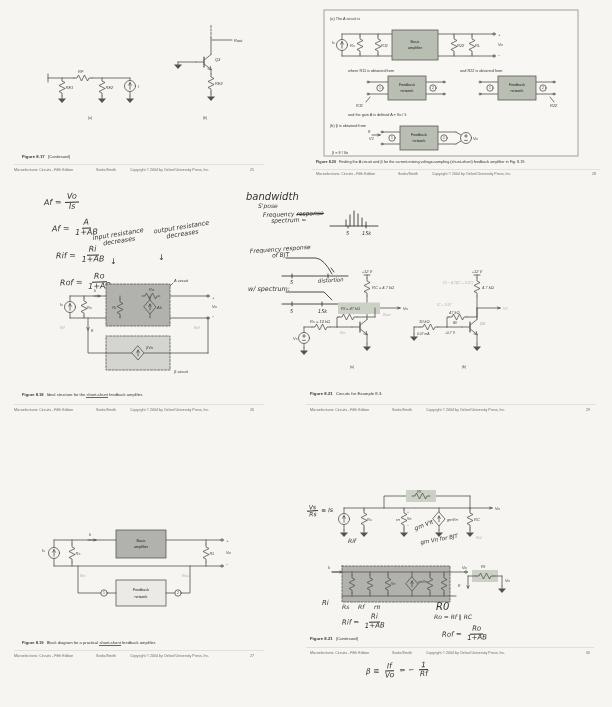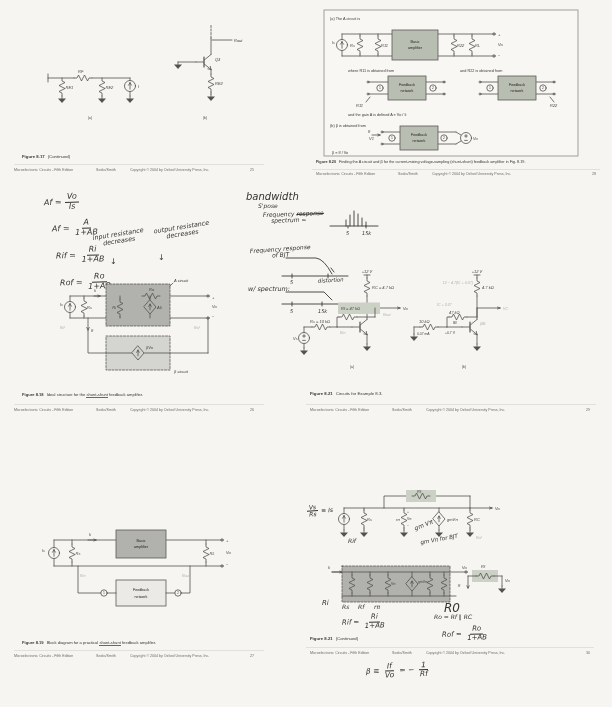--- a/index.html
+++ b/index.html
@@ -576,21 +576,21 @@
         </span>
     <span>≡ Is</span>
   </div>
   <div class="hw" style="left:44px;top:60px;font-size:6px;">Rif</div>
   <div class="hw" style="left:110px;top:44px;font-size:6px;transform:rotate(-22deg);">gm Vπ</div>
   <div class="hw" style="left:116px;top:58px;font-size:5.6px;transform:rotate(-10deg);">gm Vπ for BJT</div>
   <div class="hw" style="left:18px;top:122px;font-size:7px;">Ri</div>
   <div class="hw" style="left:38px;top:126px;font-size:6px;">Rs</div>
   <div class="hw" style="left:54px;top:126px;font-size:6px;">Rf</div>
   <div class="hw" style="left:70px;top:126px;font-size:6px;">rπ</div>
-  <div class="hw" style="left:140px;top:124px;font-size:12px;">R0</div>
+  <div class="hw" style="left:132px;top:124px;font-size:10px;">R0</div>
   <div class="hw" style="left:38px;top:136px;font-size:7px;transform:rotate(-2deg);">
     <span>Rif =</span>
     <span class="frac">
           <span class="fn">Ri</span>
           <span class="fd">1+AB</span>
         </span>
   </div>
   <div class="hw" style="left:130px;top:136px;font-size:6px;">Ro = Rf ∥ RC</div>
   <div class="hw" style="left:138px;top:148px;font-size:7px;transform:rotate(-2deg);">
     <span>Rof =</span>

